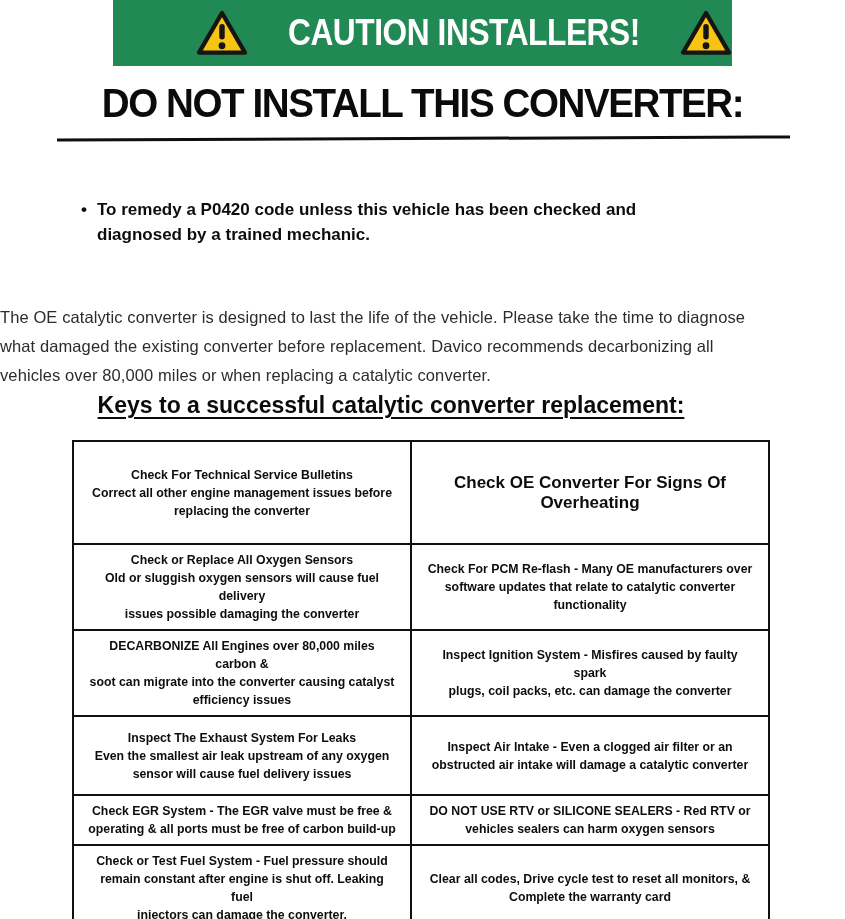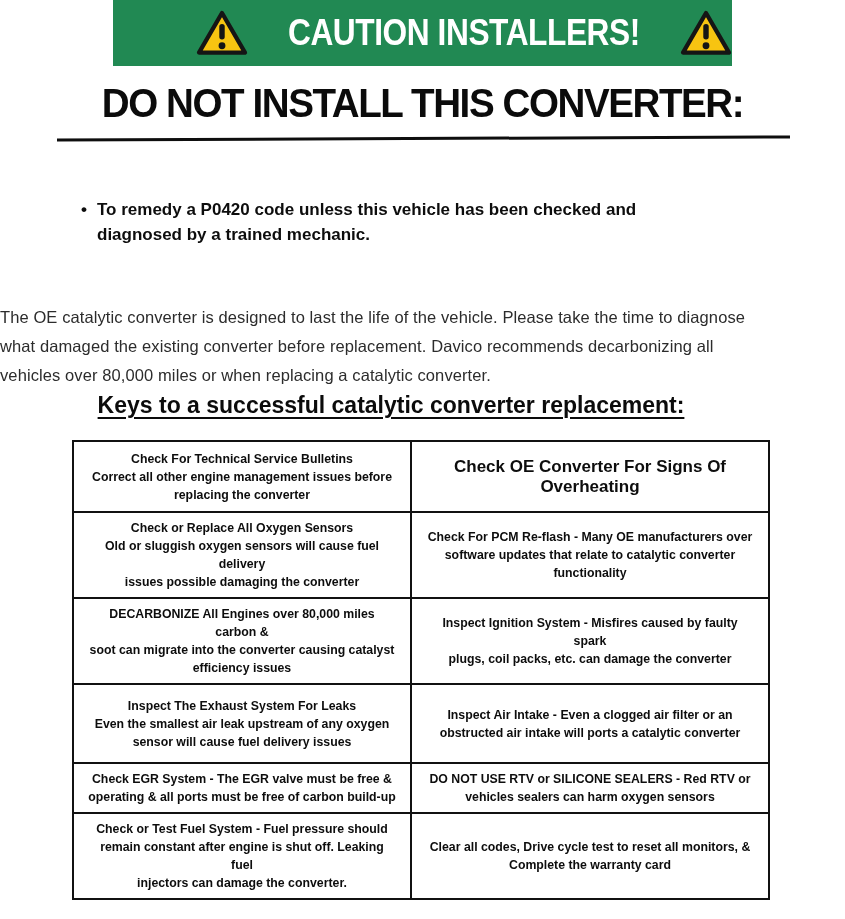--- a/index.html
+++ b/index.html
@@ -133,21 +133,21 @@
     vertical-align: middle;
     font-weight: 700;
     font-size: 12.3px;
     line-height: 18px;
     padding: 6px 14px;
     white-space: pre-line;
     color: #0d0d0d;
   }
   .tips-table col.left-col  { width: 338px; }
   .tips-table col.right-col { width: 358px; }
-  .tips-table tr:nth-child(1) td { height: 71px; }
+  .tips-table tr:nth-child(1) td { height: 103px; }
   .tips-table tr:nth-child(2) td { height: 80px; }
   .tips-table tr:nth-child(3) td { height: 80px; }
   .tips-table tr:nth-child(4) td { height: 79px; }
   .tips-table tr:nth-child(5) td { height: 49px; }
   .tips-table tr:nth-child(6) td { height: 78px; }
   .tips-table td.big {
     font-size: 17px;
     line-height: 20px;
   }
 </style>
@@ -208,21 +208,21 @@
 soot can migrate into the converter causing catalyst
 efficiency issues</td>
       <td>Inspect Ignition System - Misfires caused by faulty spark
 plugs, coil packs, etc. can damage the converter</td>
     </tr>
     <tr>
       <td>Inspect The Exhaust System For Leaks
 Even the smallest air leak upstream of any oxygen
 sensor will cause fuel delivery issues</td>
       <td>Inspect Air Intake - Even a clogged air filter or an
-obstructed air intake will ports a catalytic converter</td>
+obstructed air intake will damage a catalytic converter</td>
     </tr>
     <tr>
       <td>Check EGR System - The EGR valve must be free &amp;
 operating &amp; all ports must be free of carbon build-up</td>
       <td>DO NOT USE RTV or SILICONE SEALERS - Red RTV or
 vehicles sealers can harm oxygen sensors</td>
     </tr>
     <tr>
       <td>Check or Test Fuel System - Fuel pressure should
 remain constant after engine is shut off.  Leaking fuel

